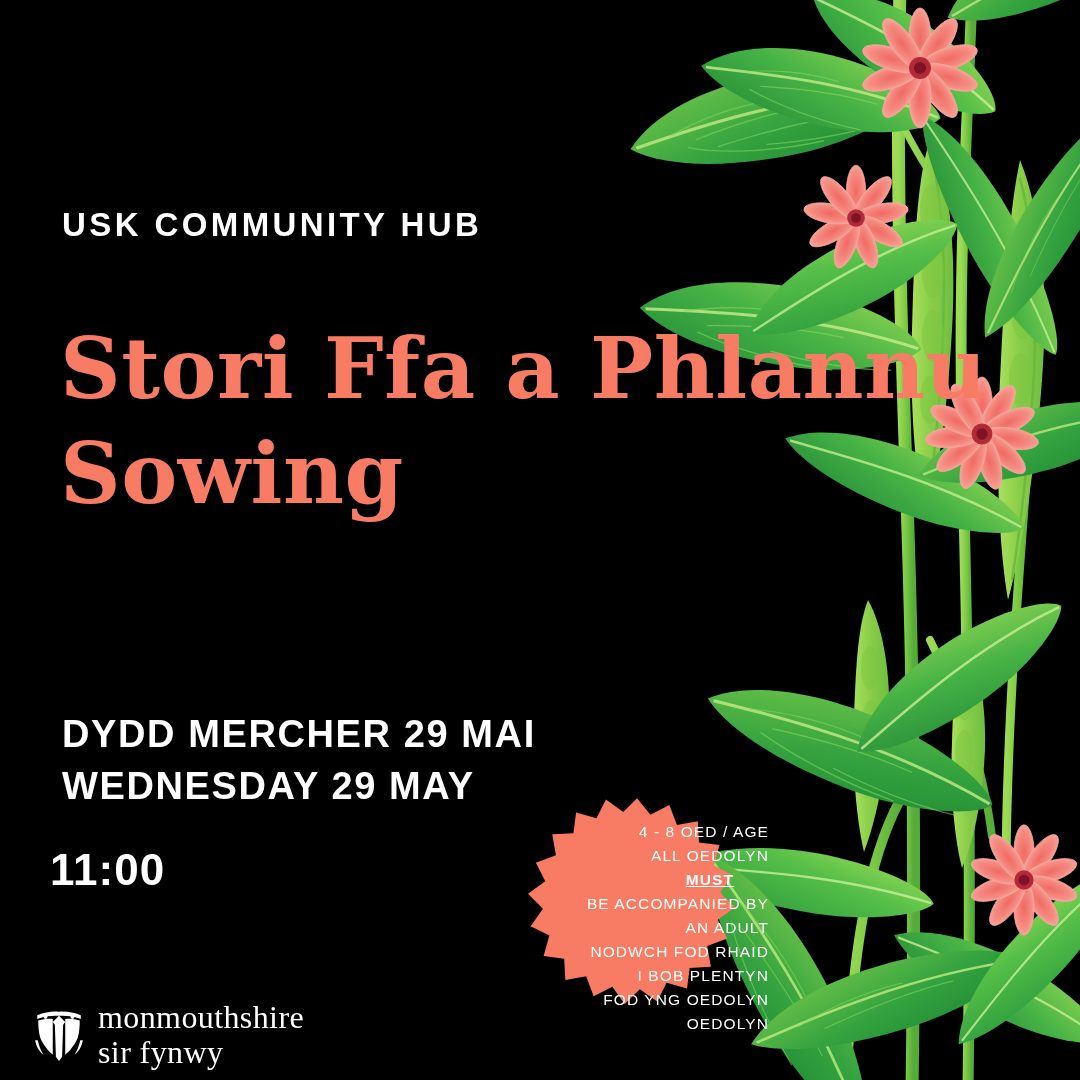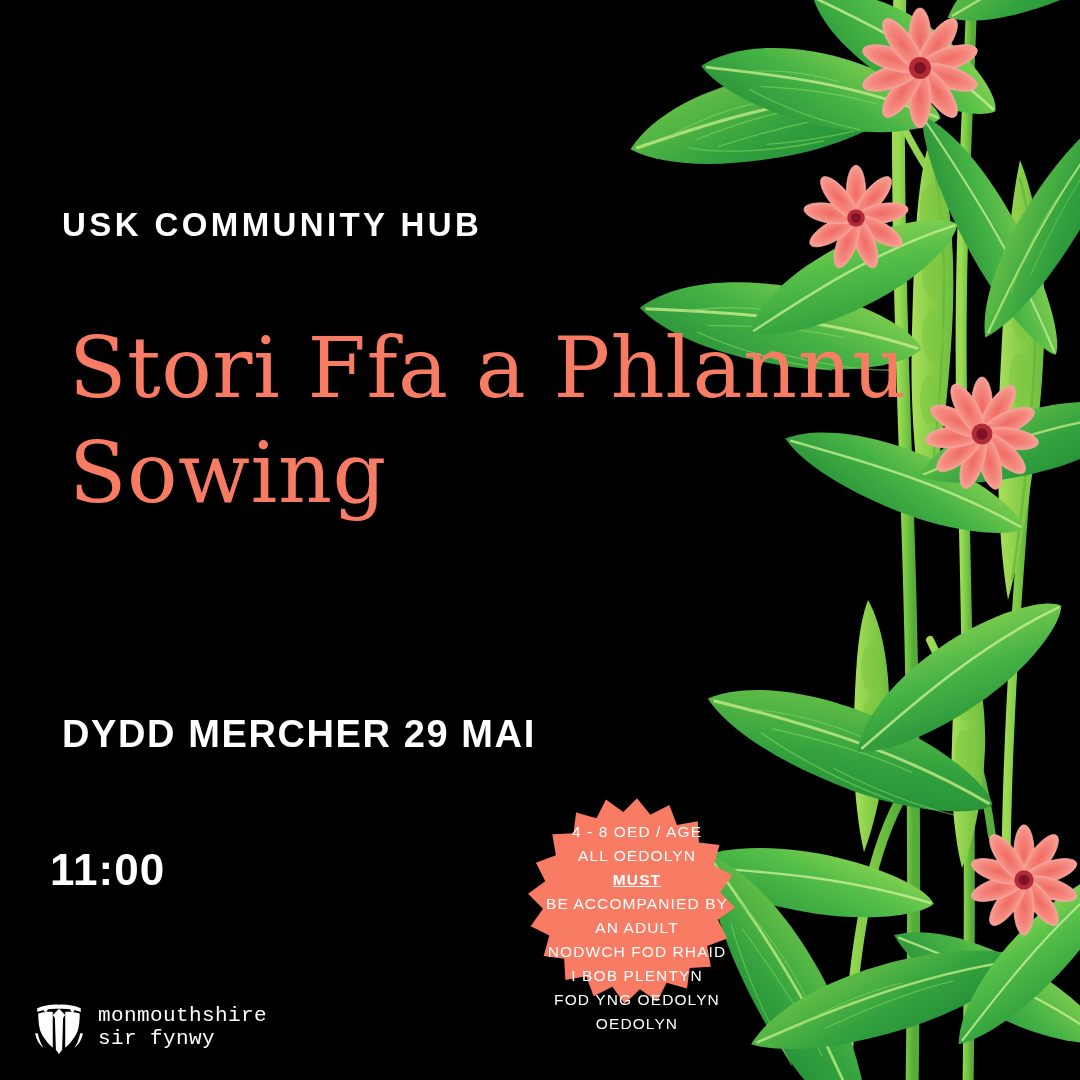--- a/index.html
+++ b/index.html
@@ -41,24 +41,23 @@
   }
 
   .headline {
     position: absolute;
     left: 60px;
     top: 316px;
     width: 800px;
     color: #f87b64;
     font-family: "DejaVu Serif", serif;
     font-size: 84px;
-    font-weight: 400;
+    font-weight: 700;
     line-height: 1.25;
     letter-spacing: 0.5px;
-    margin-left: 9px;
   }
   .headline .hl-line { display: block; white-space: nowrap; }
 
   .datelines {
     position: absolute;
     left: 62px;
     top: 708px;
     color: #ffffff;
     font-size: 38px;
     font-weight: 700;
@@ -90,21 +89,21 @@
     position: absolute;
     inset: 0;
     width: 100%;
     height: 100%;
   }
   #badge-text {
     position: absolute;
     inset: 0;
     display: flex;
     flex-direction: column;
-    align-items: center;
+    align-items: flex-end;
     justify-content: center;
     color: #ffffff;
     font-size: 15.5px;
     font-weight: 500;
     letter-spacing: 1.1px;
     line-height: 1.55;
     text-align: center;
   }
   #badge-text span { display: block; white-space: nowrap; }
   #badge-text .inline-strong { font-weight: 800; text-decoration: underline; }
@@ -115,22 +114,22 @@
     left: 33px;
     top: 1000px;
     display: flex;
     align-items: center;
     gap: 13px;
   }
   #logo-mark { width: 52px; height: 56px; flex: none; }
   #logo-mark svg { display: block; width: 100%; height: 100%; }
   #logo-words {
     color: #ffffff;
-    font-family: Liberation Mono, monospace;
-    font-size: 21px;
+    font-family: Liberation Serif, serif;
+    font-size: 32px;
     line-height: 1.08;
     letter-spacing: 0.4px;
   }
   #logo-words span { display: block; }
 </style>
 </head>
 <body>
 
 <div id="poster">
 
@@ -407,20 +406,21 @@
 
   <div class="eyebrow">USK COMMUNITY HUB</div>
 
   <div class="headline">
     <span class="hl-line">Stori Ffa a Phlannu</span>
     <span class="hl-line">Sowing</span>
   </div>
 
   <div class="datelines">
     <span>DYDD MERCHER 29 MAI</span>
+    <span>WEDNESDAY 29 MAY</span>
   </div>
 
   <div class="timeline">11:00</div>
 
   <div id="badge">
     <svg viewBox="0 0 200 200" xmlns="http://www.w3.org/2000/svg">
       <polygon points="100,1 110.2,13.5 124.7,6.1 130.5,21.3 146.4,18.5 147.3,34.7 163,36.7 158.6,52.3 172.9,59.5 163.5,72.7 174.9,84.3 161.7,93.7 168.9,108 153.6,113.7 156.4,129.6 140.2,130.5 138.2,146.2 122.6,141.8 115.4,156.1 102.2,146.7 90.6,158.1 81.2,144.9 66.9,152.1 61.2,136.8 45.3,139.6 44.4,123.4 28.7,121.4 33.1,105.8 18.8,98.6 28.2,85.4 16.8,73.8 30,64.4 22.8,50.1 38.1,44.4 35.3,28.5 51.5,27.6 53.5,11.9 69.1,16.3 76.3,2 89.5,11.4" fill="#f87b64"></polygon>
     </svg>
     <div id="badge-text">
       <span>4 - 8 OED / AGE</span>

